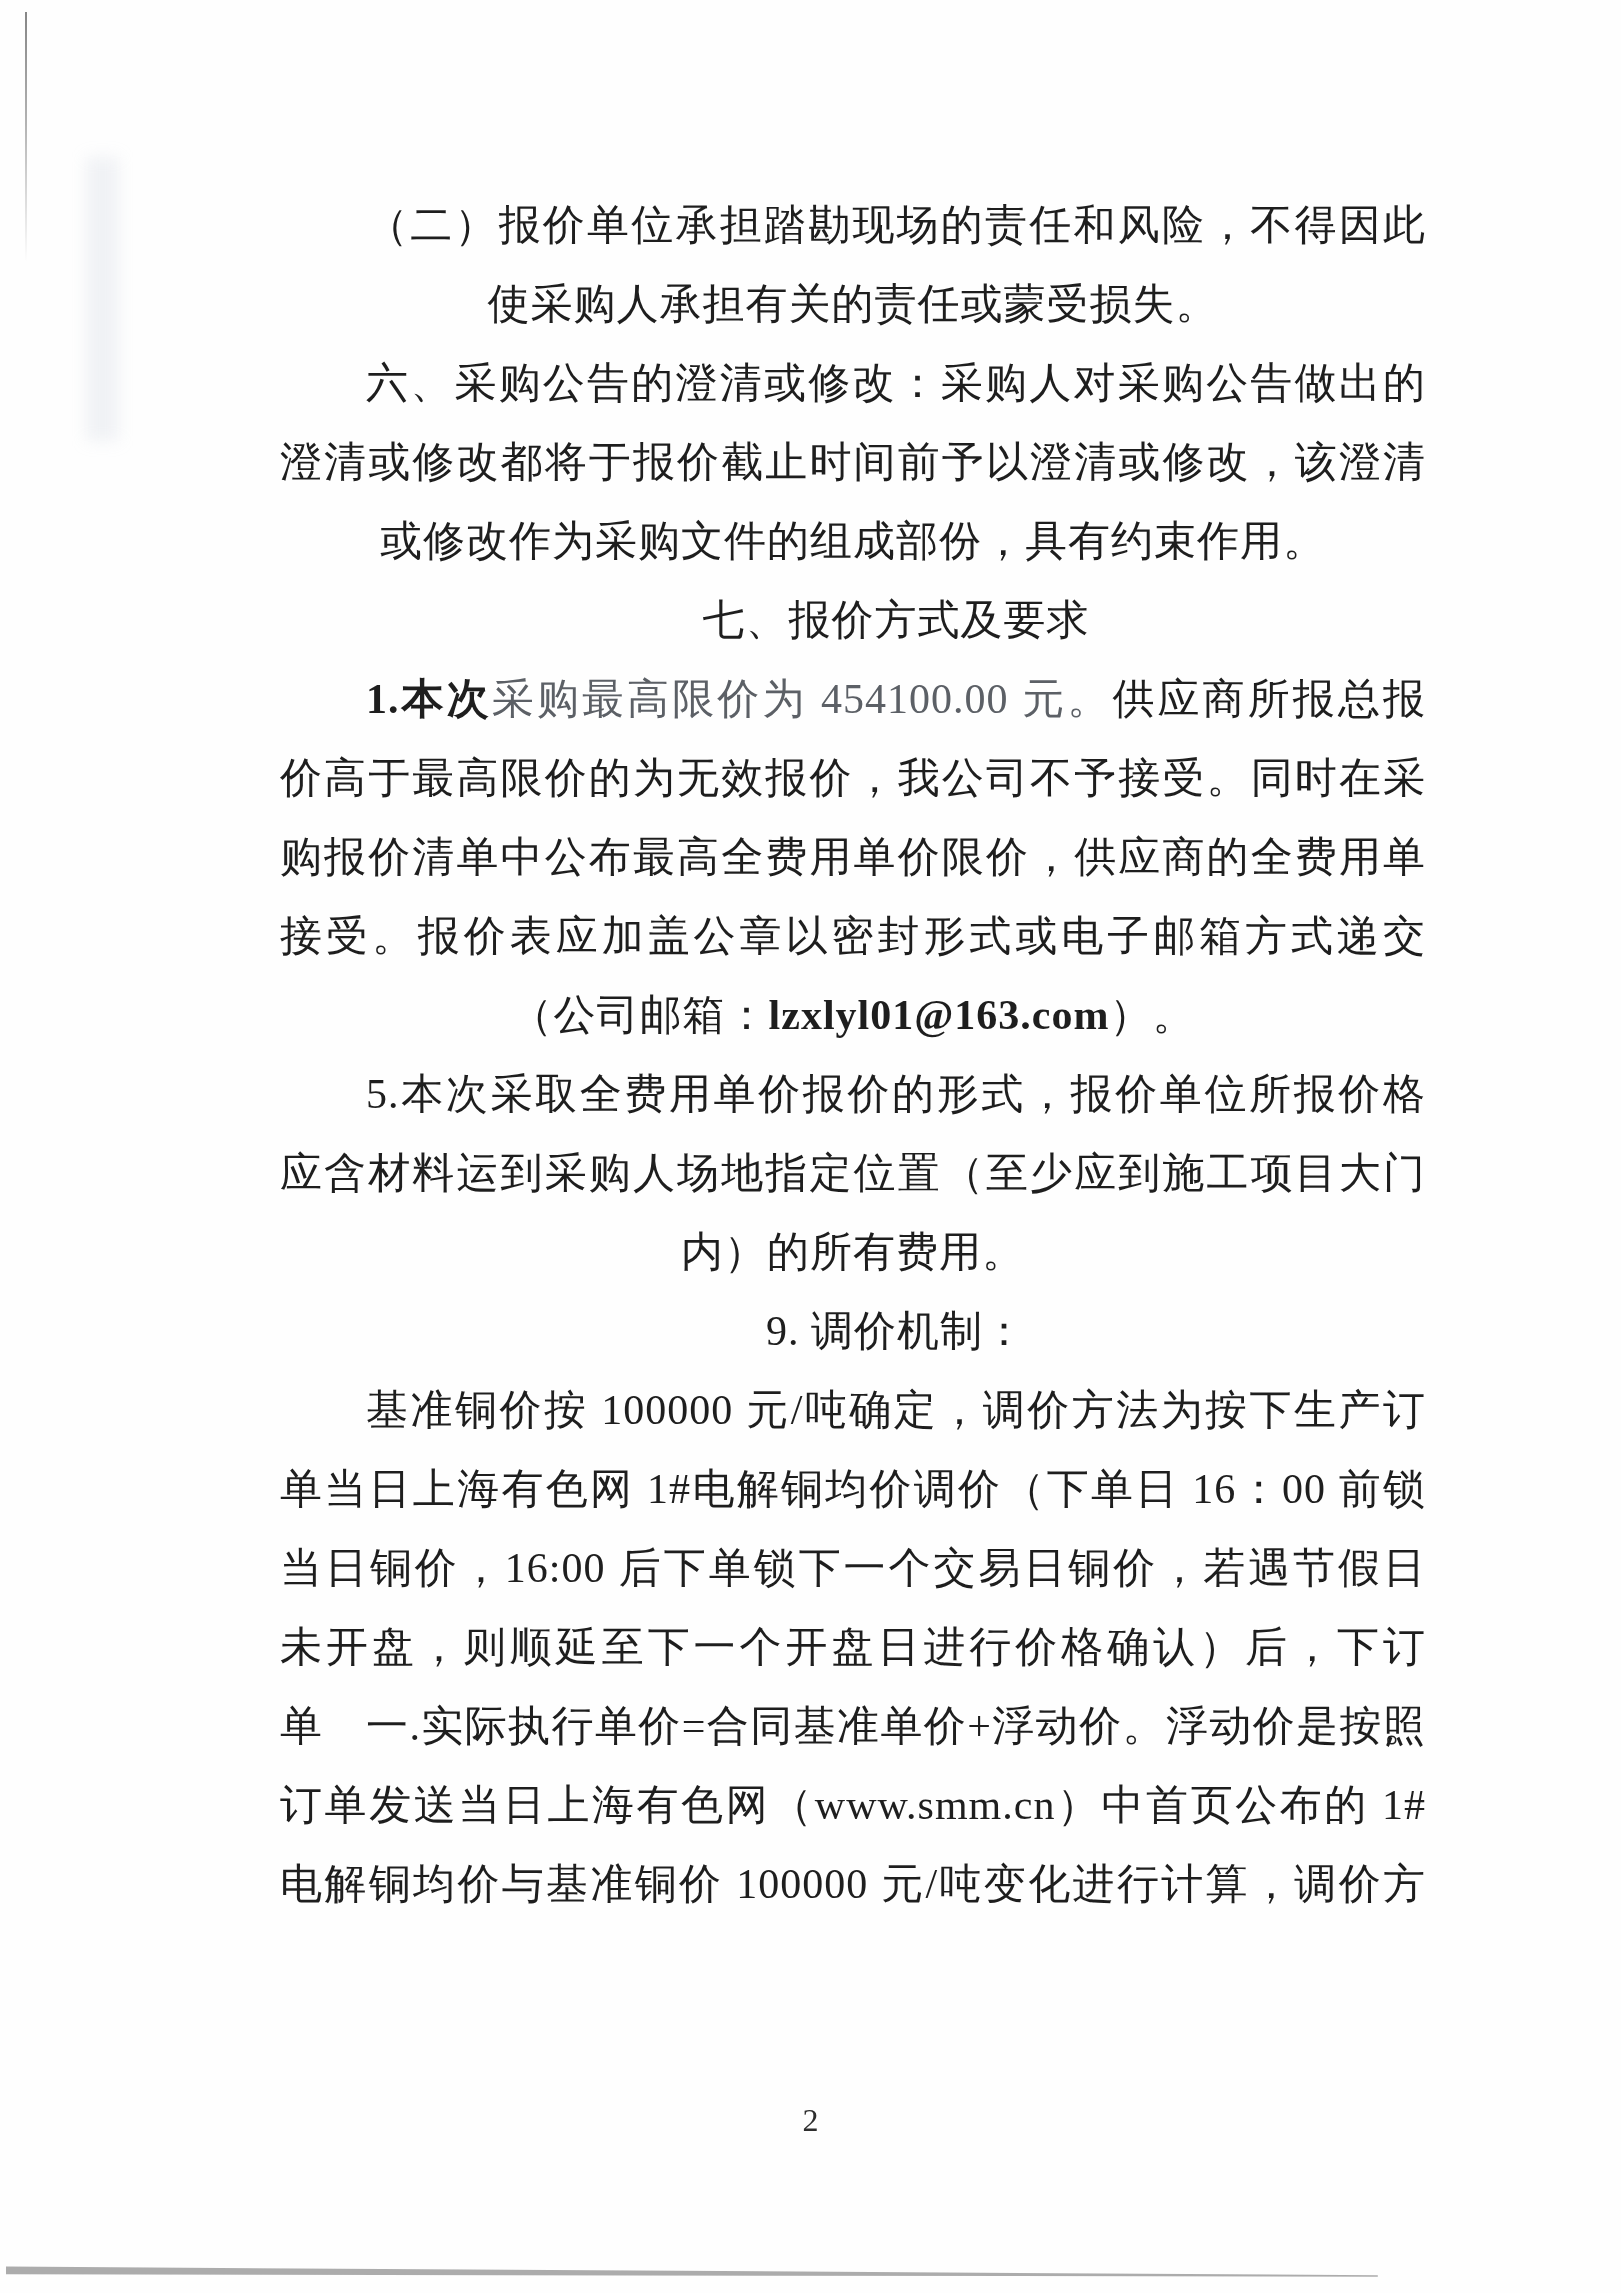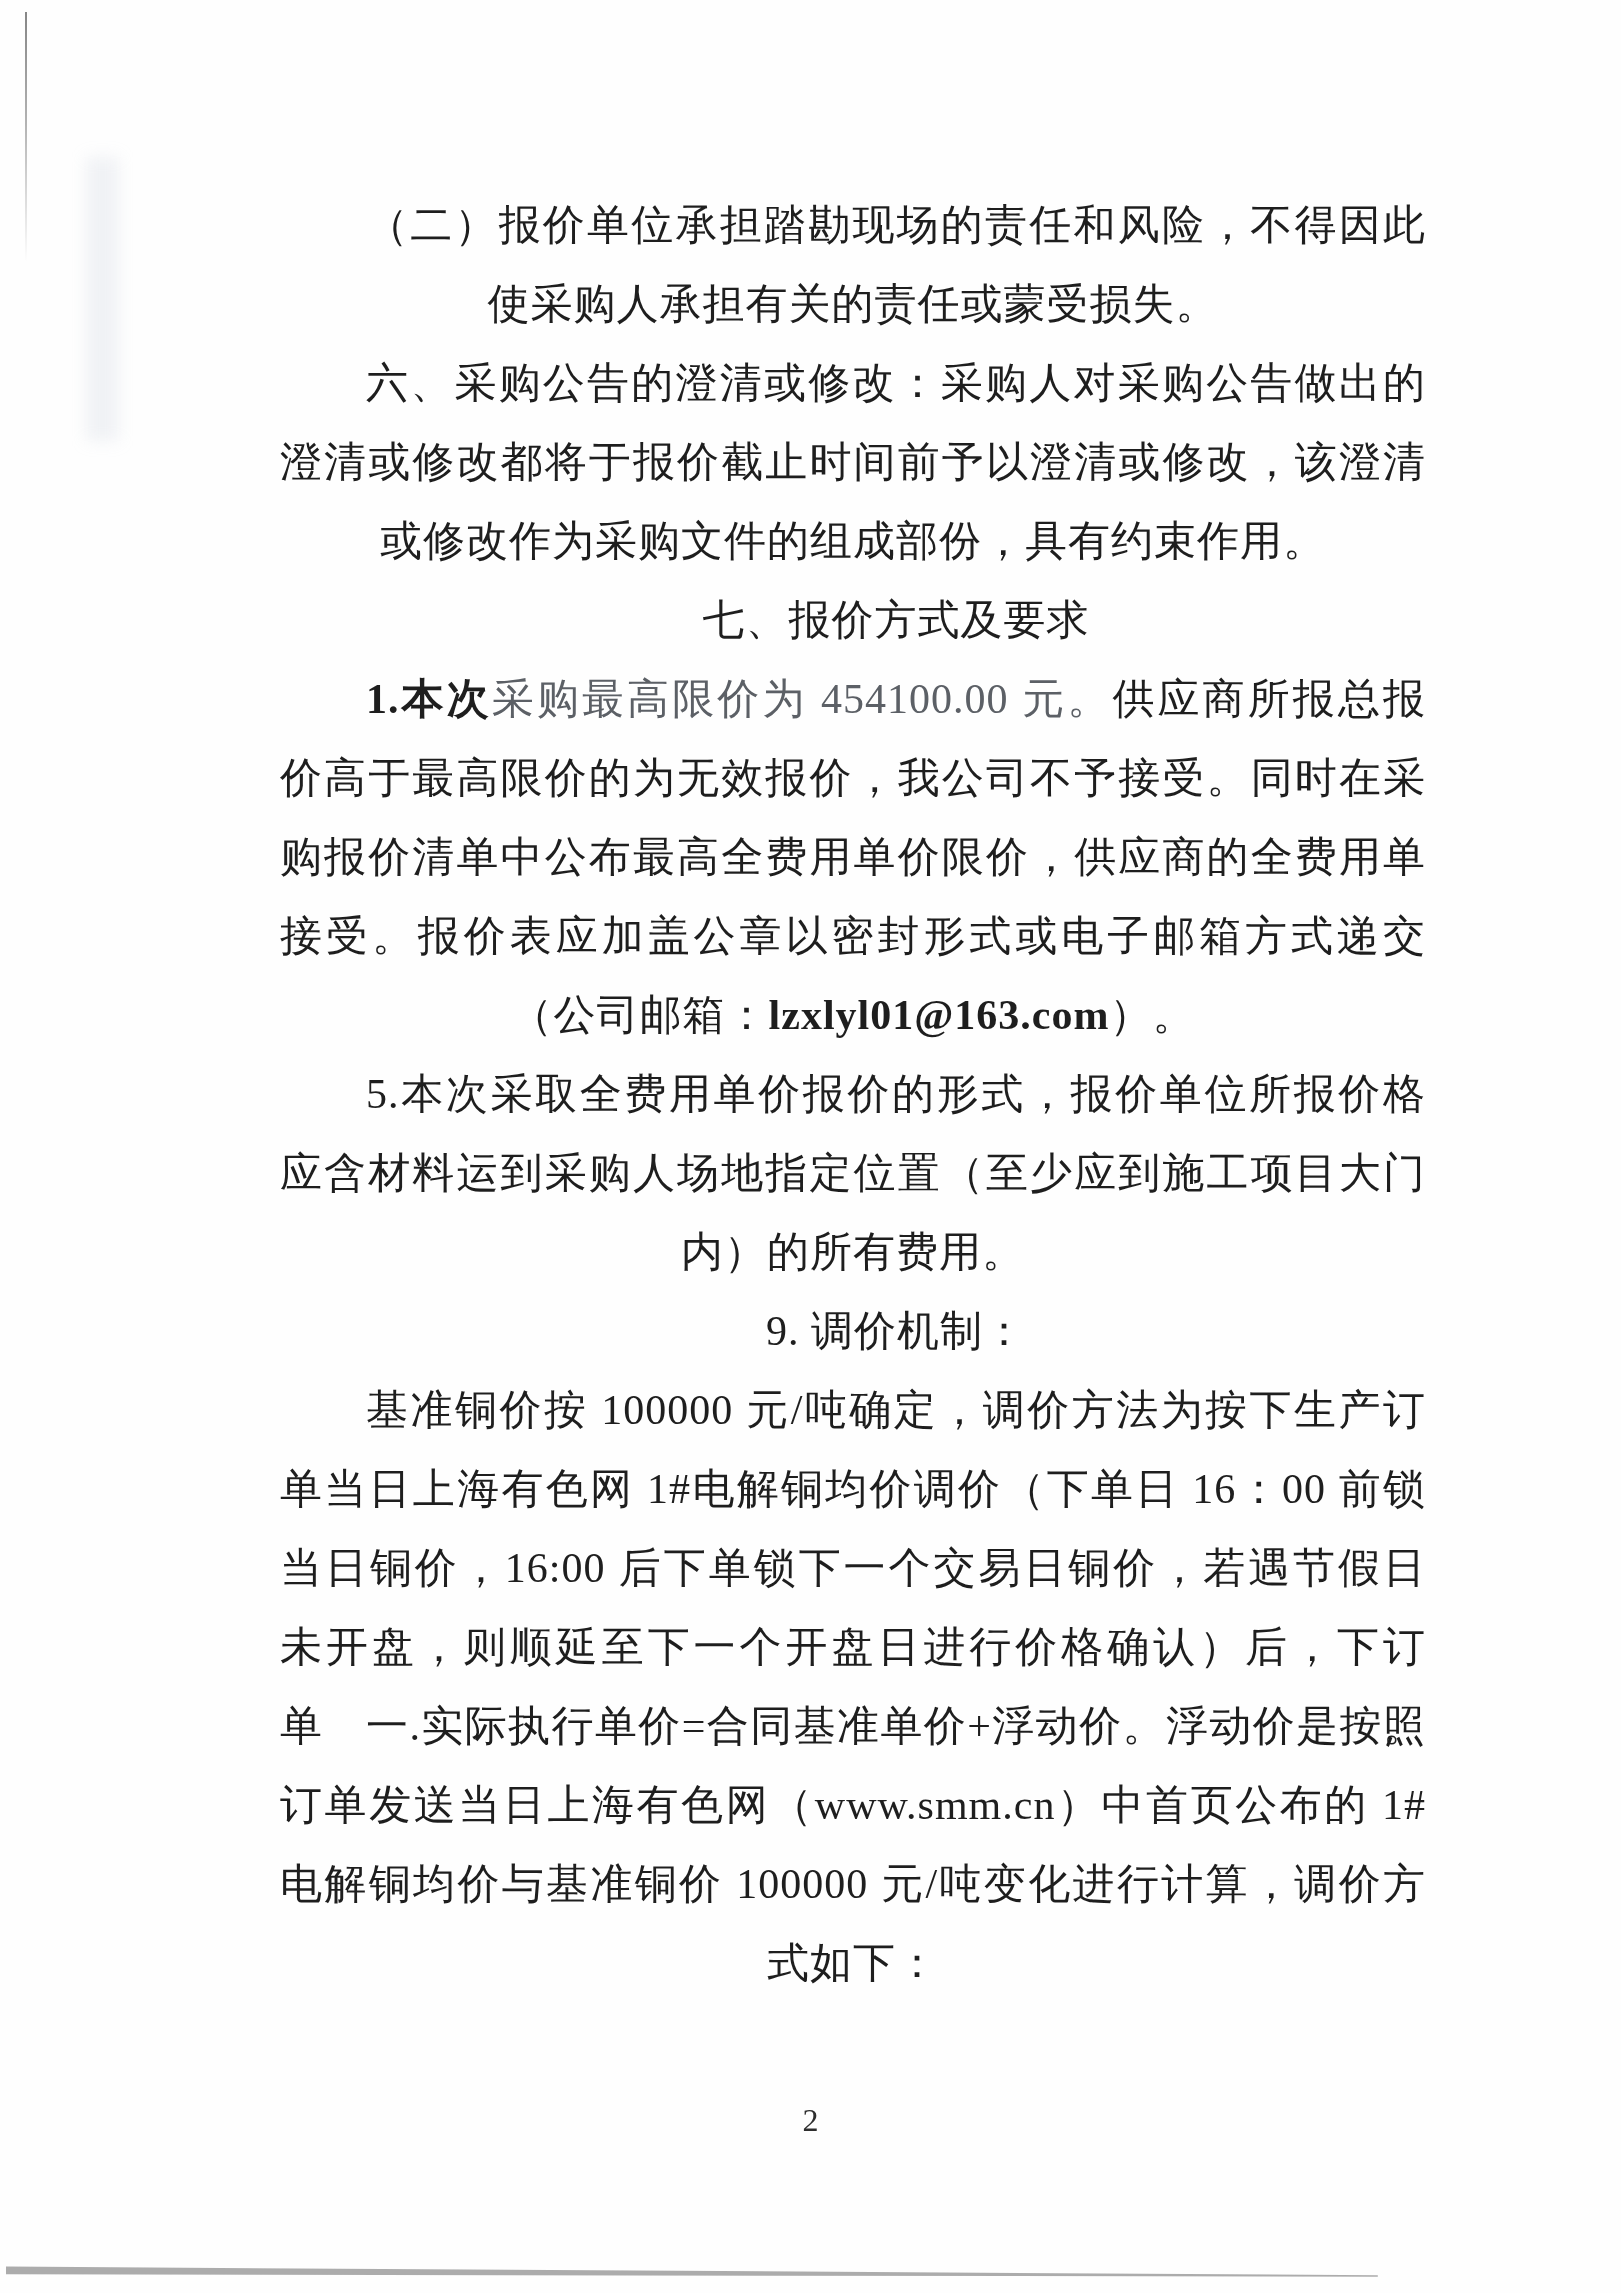--- a/index.html
+++ b/index.html
@@ -101,21 +101,20 @@
       <div class="line j"><span class="seg-n">应含材料运到采购人场地指定位置（至少应到施工项目大门</span></div>
       <div class="line"><span class="seg-n">内）的所有费用。</span></div>
       <div class="line indent"><span class="seg-n">9. 调价机制：</span></div>
       <div class="line indent j"><span class="seg-n">基准铜价按 100000 元/吨确定，调价方法为按下生产订</span></div>
       <div class="line j"><span class="seg-n">单当日上海有色网 1#电解铜均价调价（下单日 16：00 前锁</span></div>
       <div class="line j"><span class="seg-n">当日铜价，16:00 后下单锁下一个交易日铜价，若遇节假日</span></div>
       <div class="line j"><span class="seg-n">未开盘，则顺延至下一个开盘日进行价格确认）后，下订单。</span></div>
       <div class="line indent j"><span class="seg-n">一.实际执行单价=合同基准单价+浮动价。浮动价是按照</span></div>
       <div class="line j"><span class="seg-n">订单发送当日上海有色网（www.smm.cn）中首页公布的 1#</span></div>
       <div class="line j"><span class="seg-n">电解铜均价与基准铜价 100000 元/吨变化进行计算，调价方</span></div>
-      <div class="line"><span class="seg-n">式如下：</span></div>
     </div>
 
   <div class="page-number">2</div>
 
   <svg class="artifact-bottom" viewBox="0 0 1440 30" preserveAspectRatio="none">
     <polygon points="0,13 1400,22 1400,23.5 0,21"></polygon>
   </svg>
 
 </div>
 

